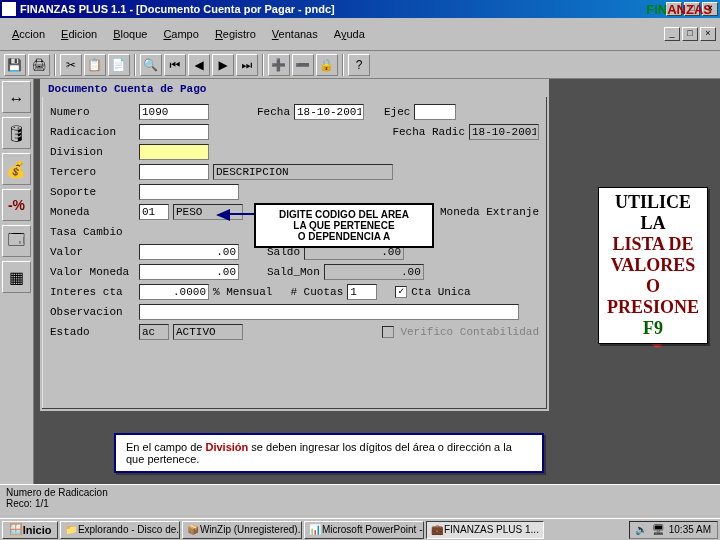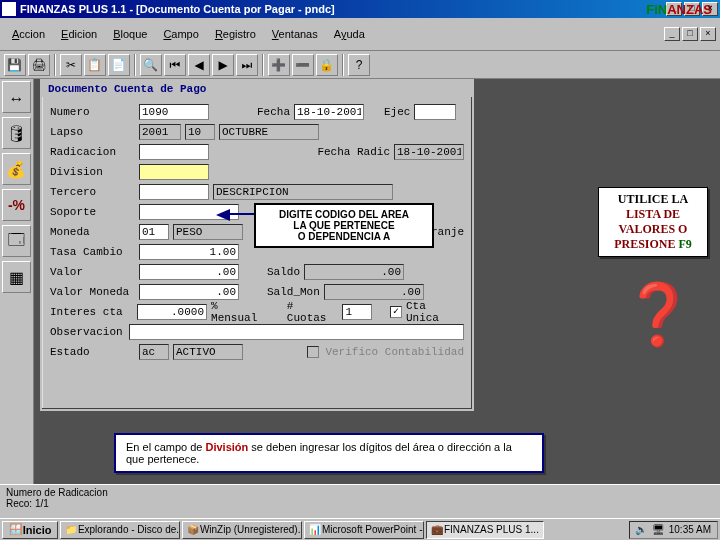--- a/index.html
+++ b/index.html
@@ -14,33 +14,33 @@
 .menubar span { padding: 2px 8px; cursor: pointer; }
 .menubar span u { text-decoration: underline; }
 .toolbar { background: #c0c0c0; height: 28px; display: flex; align-items: center; padding: 2px 4px; gap: 2px; border-bottom: 1px solid #808080; }
 .tbtn { width: 22px; height: 22px; background: #c0c0c0; border: 1px solid #fff; border-right-color: #808080; border-bottom-color: #808080; display: flex; align-items: center; justify-content: center; font-size: 12px; cursor: pointer; }
 .sep { width: 2px; height: 22px; border-left: 1px solid #808080; border-right: 1px solid #fff; margin: 0 2px; }
 .work { background: #505050; position: relative; height: 420px; display:flex;}
 .sidetb { width: 34px; background: #c0c0c0; border-right: 1px solid #808080; display: flex; flex-direction: column; gap: 4px; padding: 2px; }
 .sidebtn { height: 32px; background: #c0c0c0; border: 1px solid #fff; border-right-color: #808080; border-bottom-color: #808080; display:flex; align-items:center; justify-content:center; font-size:16px; cursor:pointer;}
 .pct { color: #800000; font-weight: bold; font-size: 14px; }
 .canvas { flex:1; position: relative; }
-.formwin { position: absolute; left: 6px; top: 0px; width: 434px; height: 332px; background: #c0c0c0; border: 2px solid #c0c0c0; box-shadow: inset -1px -1px #404040, inset 1px 1px #dfdfdf; }
+.formwin { position: absolute; left: 6px; top: 0px; width: 509px; height: 332px; background: #c0c0c0; border: 2px solid #c0c0c0; box-shadow: inset -1px -1px #404040, inset 1px 1px #dfdfdf; }
 .formwin .formtitle { background: #c0c0c0; font-family: "Courier New", monospace; font-size: 11px; padding: 2px 6px; color: #000080; font-weight: bold; }
 .formbody { padding: 4px 8px; font-family: "Courier New", monospace; font-size: 11px; color: #000; }
 .row { display: flex; align-items: center; margin: 2px 0; height: 18px; gap: 4px; }
 .lbl { width: 85px; }
 .fld { background: #fff; border: 1px inset #808080; height: 16px; padding: 0 2px; font-family: "Courier New", monospace; font-size: 11px; }
 .fld.sh { width: 30px; } .fld.sm { width: 42px; } .fld.md { width: 70px; } .fld.lg { width: 100px; } .fld.xl { width: 180px; } .fld.full{ width: 380px; }
 .fld.gray { background: #c0c0c0; }
 .rtxt { margin-left: auto; }
 .callout { position: absolute; left: 220px; top: 124px; width: 180px; background: #fff; border: 2px solid #000; padding: 4px; font-family: Arial; font-size: 10px; font-weight: bold; text-align: center; z-index:5; }
 .callout::before { content:''; position:absolute; left:-28px; top:8px; width:26px; height:2px; background:#000080;}
 .callout::after { content:''; position:absolute; left:-40px; top:4px; width:0; height:0; border-right:14px solid #000080; border-top:6px solid transparent; border-bottom:6px solid transparent;}
-.hintbox { position: absolute; right: 12px; top: 108px; width: 110px; background: #fff; border: 1px solid #000; box-shadow: 2px 2px 0 #00000070; padding: 4px 6px; font-family: "Times New Roman", serif; font-size: 12px; font-weight: bold; text-align: center; z-index:6;}
+.hintbox { position: absolute; right: 12px; top: 108px; width: 110px; background: #fff; border: 1px solid #000; box-shadow: 2px 2px 0 #00000070; padding: 4px 6px; font-family: "Times New Roman", serif; font-size: 18px; font-weight: bold; text-align: center; z-index:6;}
 .hintbox .r { color: #800000; }
 .hintbox .g { color: #006000; }
 .question { position:absolute; right:24px; top:200px; font-size:60px; z-index:2;}
 .instruct { position:absolute; left:80px; bottom:26px; width:430px; background:#fff; border:2px solid #000080; padding:6px 10px; font-family: Arial; font-size:11px; z-index:7; box-shadow:2px 2px 0 #00000055;}
 .instruct .kw { color:#b00000; font-weight:bold;}
 .statusbar { position:absolute; left:0; right:0; bottom:22px; height:34px; background:#c0c0c0; border-top:1px solid #fff; font-size:10px; padding:2px 6px;}
 .taskbar { position:absolute; left:0; right:0; bottom:0; height:22px; background:#c0c0c0; border-top:1px solid #fff; display:flex; align-items:center; padding:0 2px; gap:2px;}
 .start { height:18px; padding:0 6px; background:#c0c0c0; border:1px solid #fff; border-right-color:#404040; border-bottom-color:#404040; display:flex; align-items:center; font-weight:bold; font-size:11px; cursor:pointer;}
 .task { height:18px; padding:0 4px; background:#c0c0c0; border:1px solid #fff; border-right-color:#404040; border-bottom-color:#404040; font-size:10px; display:flex; align-items:center; max-width:120px; overflow:hidden; white-space:nowrap; cursor:pointer;}
 .task.active { border:1px solid #404040; border-right-color:#fff; border-bottom-color:#fff; background:#dfdfdf;}
@@ -121,26 +121,20 @@
             <span class="lbl">Numero</span>
             <input class="fld md" value="1090" style="">
             <span style="width:40px"></span>
             <span>Fecha</span>
             <input class="fld md" value="18-10-2001" style="">
             <span style="width:12px"></span>
             <span>Ejec</span>
             <input class="fld sm" value="" style="">
           </div>
           <div class="row">
-            <span class="lbl">Lapso</span>
-            <input class="fld gray sm" value="2001" style="">
-            <input class="fld gray sh" value="10" style="">
-            <input class="fld gray lg" value="OCTUBRE" style="">
-          </div>
-          <div class="row">
             <span class="lbl">Radicacion</span>
             <input class="fld md" value="" style="">
             <span class="rtxt">Fecha Radic</span>
             <input class="fld gray md" value="18-10-2001" style="">
           </div>
           <div class="row">
             <span class="lbl">Division</span>
             <input class="fld md" style="background: rgb(255, 255, 160);" value="">
           </div>
           <div class="row">
@@ -153,21 +147,20 @@
             <input class="fld lg" value="" style="">
           </div>
           <div class="row">
             <span class="lbl">Moneda</span>
             <input class="fld sh" value="01" style="">
             <input class="fld gray md" value="PESO" style="">
             <span class="rtxt"><span class="chk"></span> <span>Pago Moneda Extranje</span></span>
           </div>
           <div class="row">
             <span class="lbl">Tasa Cambio</span>
-            <input class="fld lg" style="text-align: right;" value="1.00">
           </div>
           <div class="row">
             <span class="lbl">Valor</span>
             <input class="fld lg" style="text-align: right;" value=".00">
             <span style="width:20px"></span>
             <span>Saldo</span>
             <input class="fld gray lg" style="text-align: right;" value=".00">
           </div>
           <div class="row">
             <span class="lbl">Valor Moneda</span>

